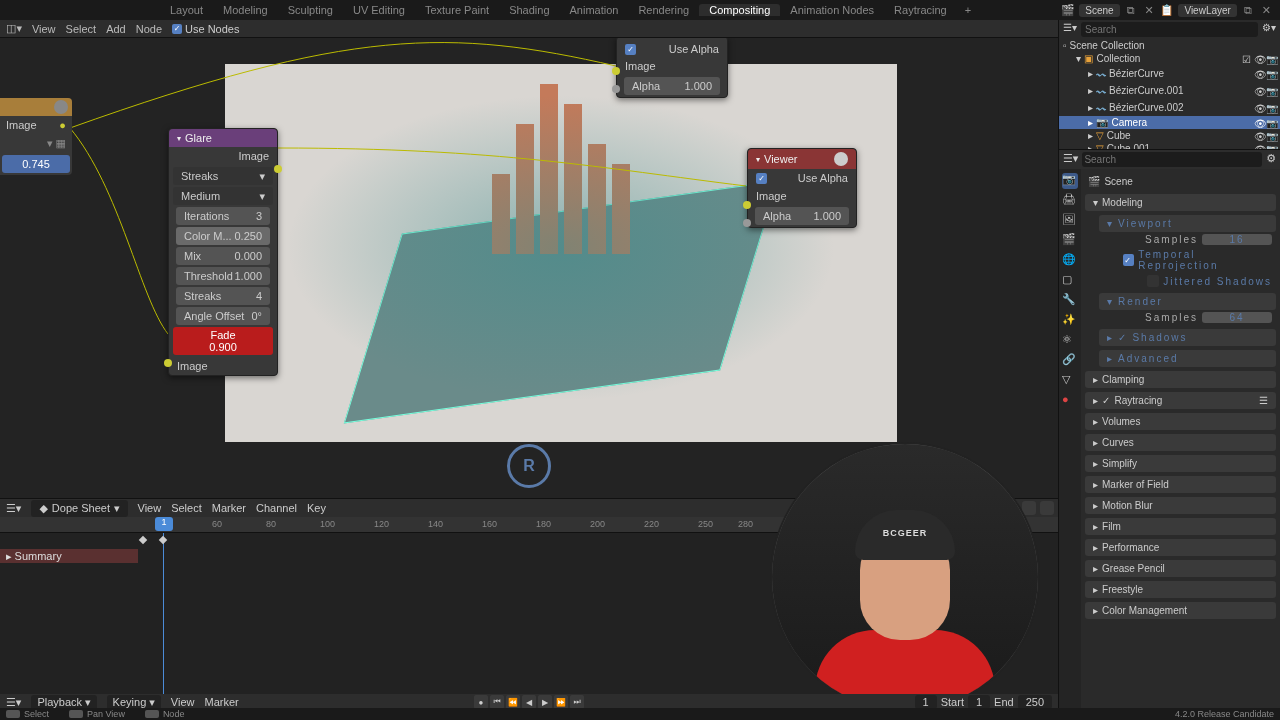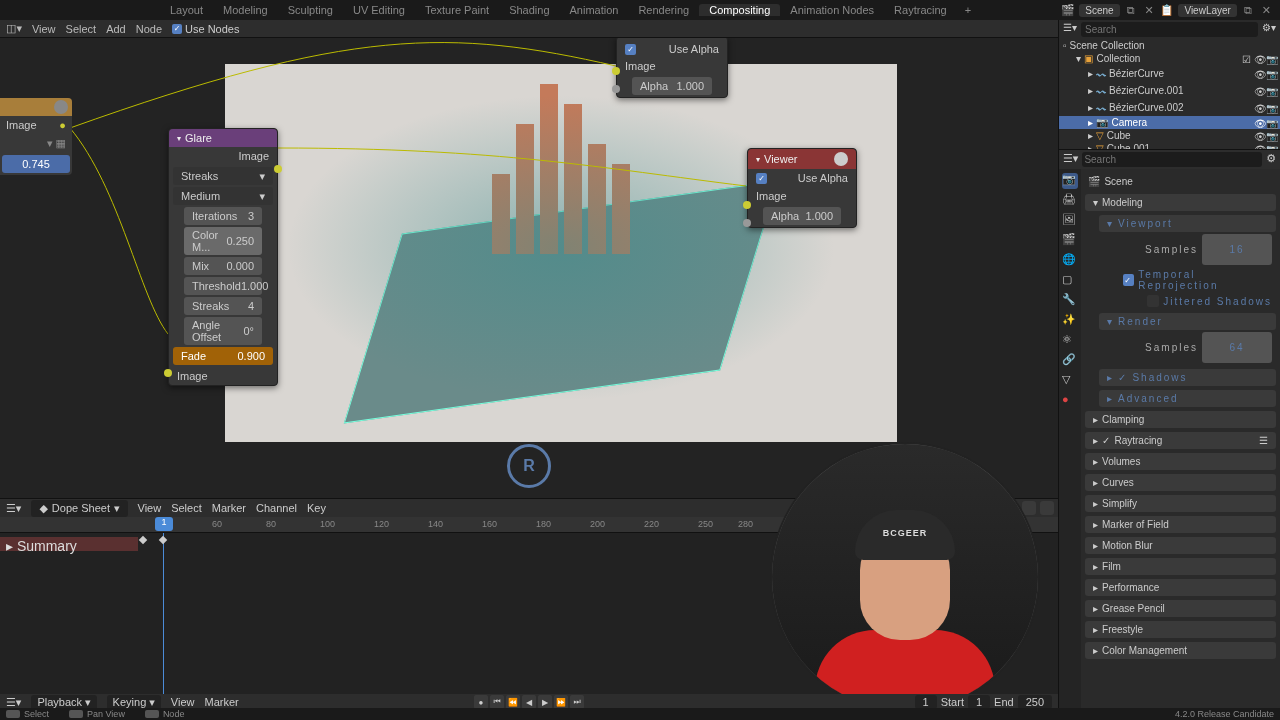--- a/index.html
+++ b/index.html
@@ -43,23 +43,23 @@
 .logo-rrcg .circle { width:44px;height:44px;border:3px solid #5a7aa8;border-radius:50%;display:flex;align-items:center;justify-content:center;font-size:16px; }
 .sub { font-size:10px; color:#5a7aa8; letter-spacing:2px; }
 
 
 .node { position: absolute; background: #383838; border: 1px solid #222; border-radius: 4px; box-shadow: 0 2px 6px rgba(0,0,0,0.5); }
 .node .title { padding: 3px 8px; border-radius: 4px 4px 0 0; display: flex; align-items: center; gap: 4px; }
 .node .title .tri { font-size: 8px; }
 .node.glare .title { background: #6a3f7a; color: #eee; }
 .node.viewer .title { background: #8a3535; color: #eee; }
 .node .row { padding: 2px 8px; display: flex; justify-content: space-between; align-items: center; min-height: 18px; }
-.node .row.field { background: #545454; margin: 2px 15px; border-radius: 3px; padding-left: 8px; }
+.node .row.field { background: #545454; margin: 2px 7px; border-radius: 3px; padding-left: 8px; }
 .node .row.drop { background: #333; margin: 2px 4px; border-radius: 3px; justify-content: flex-start; }
-.node .row.hl { background: #a16207; margin: 2px 4px; border-radius: 3px; color: #fff; }
+.node .row.hl { background: #b91c1c; margin: 2px 4px; border-radius: 3px; color: #fff; flex-direction: column; }
 .node .socket { width: 8px; height: 8px; border-radius: 50%; position: absolute; }
 .sock-yellow { background: #cccc33; }
 .sock-grey { background: #999; }
 .node .out { right: -5px; }
 .node .in { left: -5px; }
 .node .row .chk { width:11px;height:11px;background:#5680c2;border-radius:2px;margin-right:4px;display:inline-flex;align-items:center;justify-content:center;font-size:8px;color:#fff; }
 .node-mini { position:absolute; background:#999; width:18px;height:18px; border-radius:50%; }
 
 
 .frag { position:absolute; left:0; top:60px; width:72px; background:#383838; border-radius:0 4px 4px 0; }
@@ -86,33 +86,33 @@
 .prop-body { flex:1; overflow-y:auto; padding:4px; font-size:10px; }
 .prop-body .hdr { display:flex; align-items:center; gap:4px; padding:3px; }
 .prop-body .eng { display:flex; gap:6px; padding:4px; }
 .prop-body .eng .lbl { color:#aaa; }
 .prop-body .eng .val { background:#2d2d2d; padding:2px 8px; border-radius:3px; flex:1; }
 .panel { margin:4px 0; }
 .panel .phdr { background:#3a3a3a; padding:3px 8px; border-radius:3px; display:flex; align-items:center; gap:4px; }
 .panel .sub { padding-left:14px; }
 .panel .prop-row { display:flex; align-items:center; padding:2px 4px 2px 20px; gap:4px; }
 .panel .prop-row .lbl { flex:1; text-align:right; color:#aaa; }
-.panel .prop-row .val { width:70px; background:#545454; padding:10px 4px; border-radius:3px; text-align:center; }
+.panel .prop-row .val { width:70px; background:#545454; padding:0 4px; border-radius:3px; text-align:center; }
 .panel .prop-row .chk { width:12px;height:12px;background:#5680c2;border-radius:2px;display:inline-flex;align-items:center;justify-content:center;font-size:8px;color:#fff; }
 .panel .prop-row .chk.off { background:#333; }
 
 
 .dope { position:absolute; left:0; right:222px; bottom:24px; height:198px; background:#2a2a2a; border-top:1px solid #111; }
 .dope-hdr { height:18px; background:#2d2d2d; display:flex; align-items:center; padding:0 6px; gap:10px; }
 .dope-hdr .sel { background:#222; padding:2px 8px; border-radius:3px; display:flex; align-items:center; gap:4px; }
 .dope-ruler { height:16px; background:#333; position:relative; border-bottom:1px solid #111; }
 .dope-ruler .tick { position:absolute; top:2px; color:#888; font-size:9px; }
 .dope-ruler .cursor { position:absolute; top:0; width:18px; height:14px; background:#4b8bd8; color:#fff; font-size:9px; text-align:center; border-radius:3px; }
 .dope-body { position:absolute; top:34px; bottom:0; left:0; right:0; background:#222; }
-.dope-body .sum { position:absolute; left:0; top:4px; height:14px; width:138px; background:#5a3030; color:#ddd; padding:1px 6px; font-size:14px; }
+.dope-body .sum { position:absolute; left:0; top:16px; height:14px; width:138px; background:#5a3030; color:#ddd; padding:1px 6px; font-size:11px; }
 .dope-body .key { position:absolute; width:6px;height:6px; background:#ccc; transform:rotate(45deg); }
 .dope-body .playline { position:absolute; top:0; bottom:0; width:1px; background:#4b8bd8; }
 .dope-right-ico { position:absolute; right:4px; top:2px; display:flex; gap:4px; }
 .dope-right-ico .ic { width:14px;height:14px; background:#3a3a3a; border-radius:3px; }
 
 
 .webcam { position:absolute; right:240px; bottom:8px; width:270px; height:270px; border-radius:50%; background:#555; overflow:hidden; border:2px solid #222; }
 .webcam .bg { position:absolute; inset:0; background:linear-gradient(#2a2a2a,#1a1a1a); }
 .webcam .person { position:absolute; bottom:0; left:50%; transform:translateX(-50%); width:180px; height:200px; }
 .webcam .shirt { position:absolute; bottom:0; width:180px; height:80px; background:#d02020; border-radius:60px 60px 0 0; }

